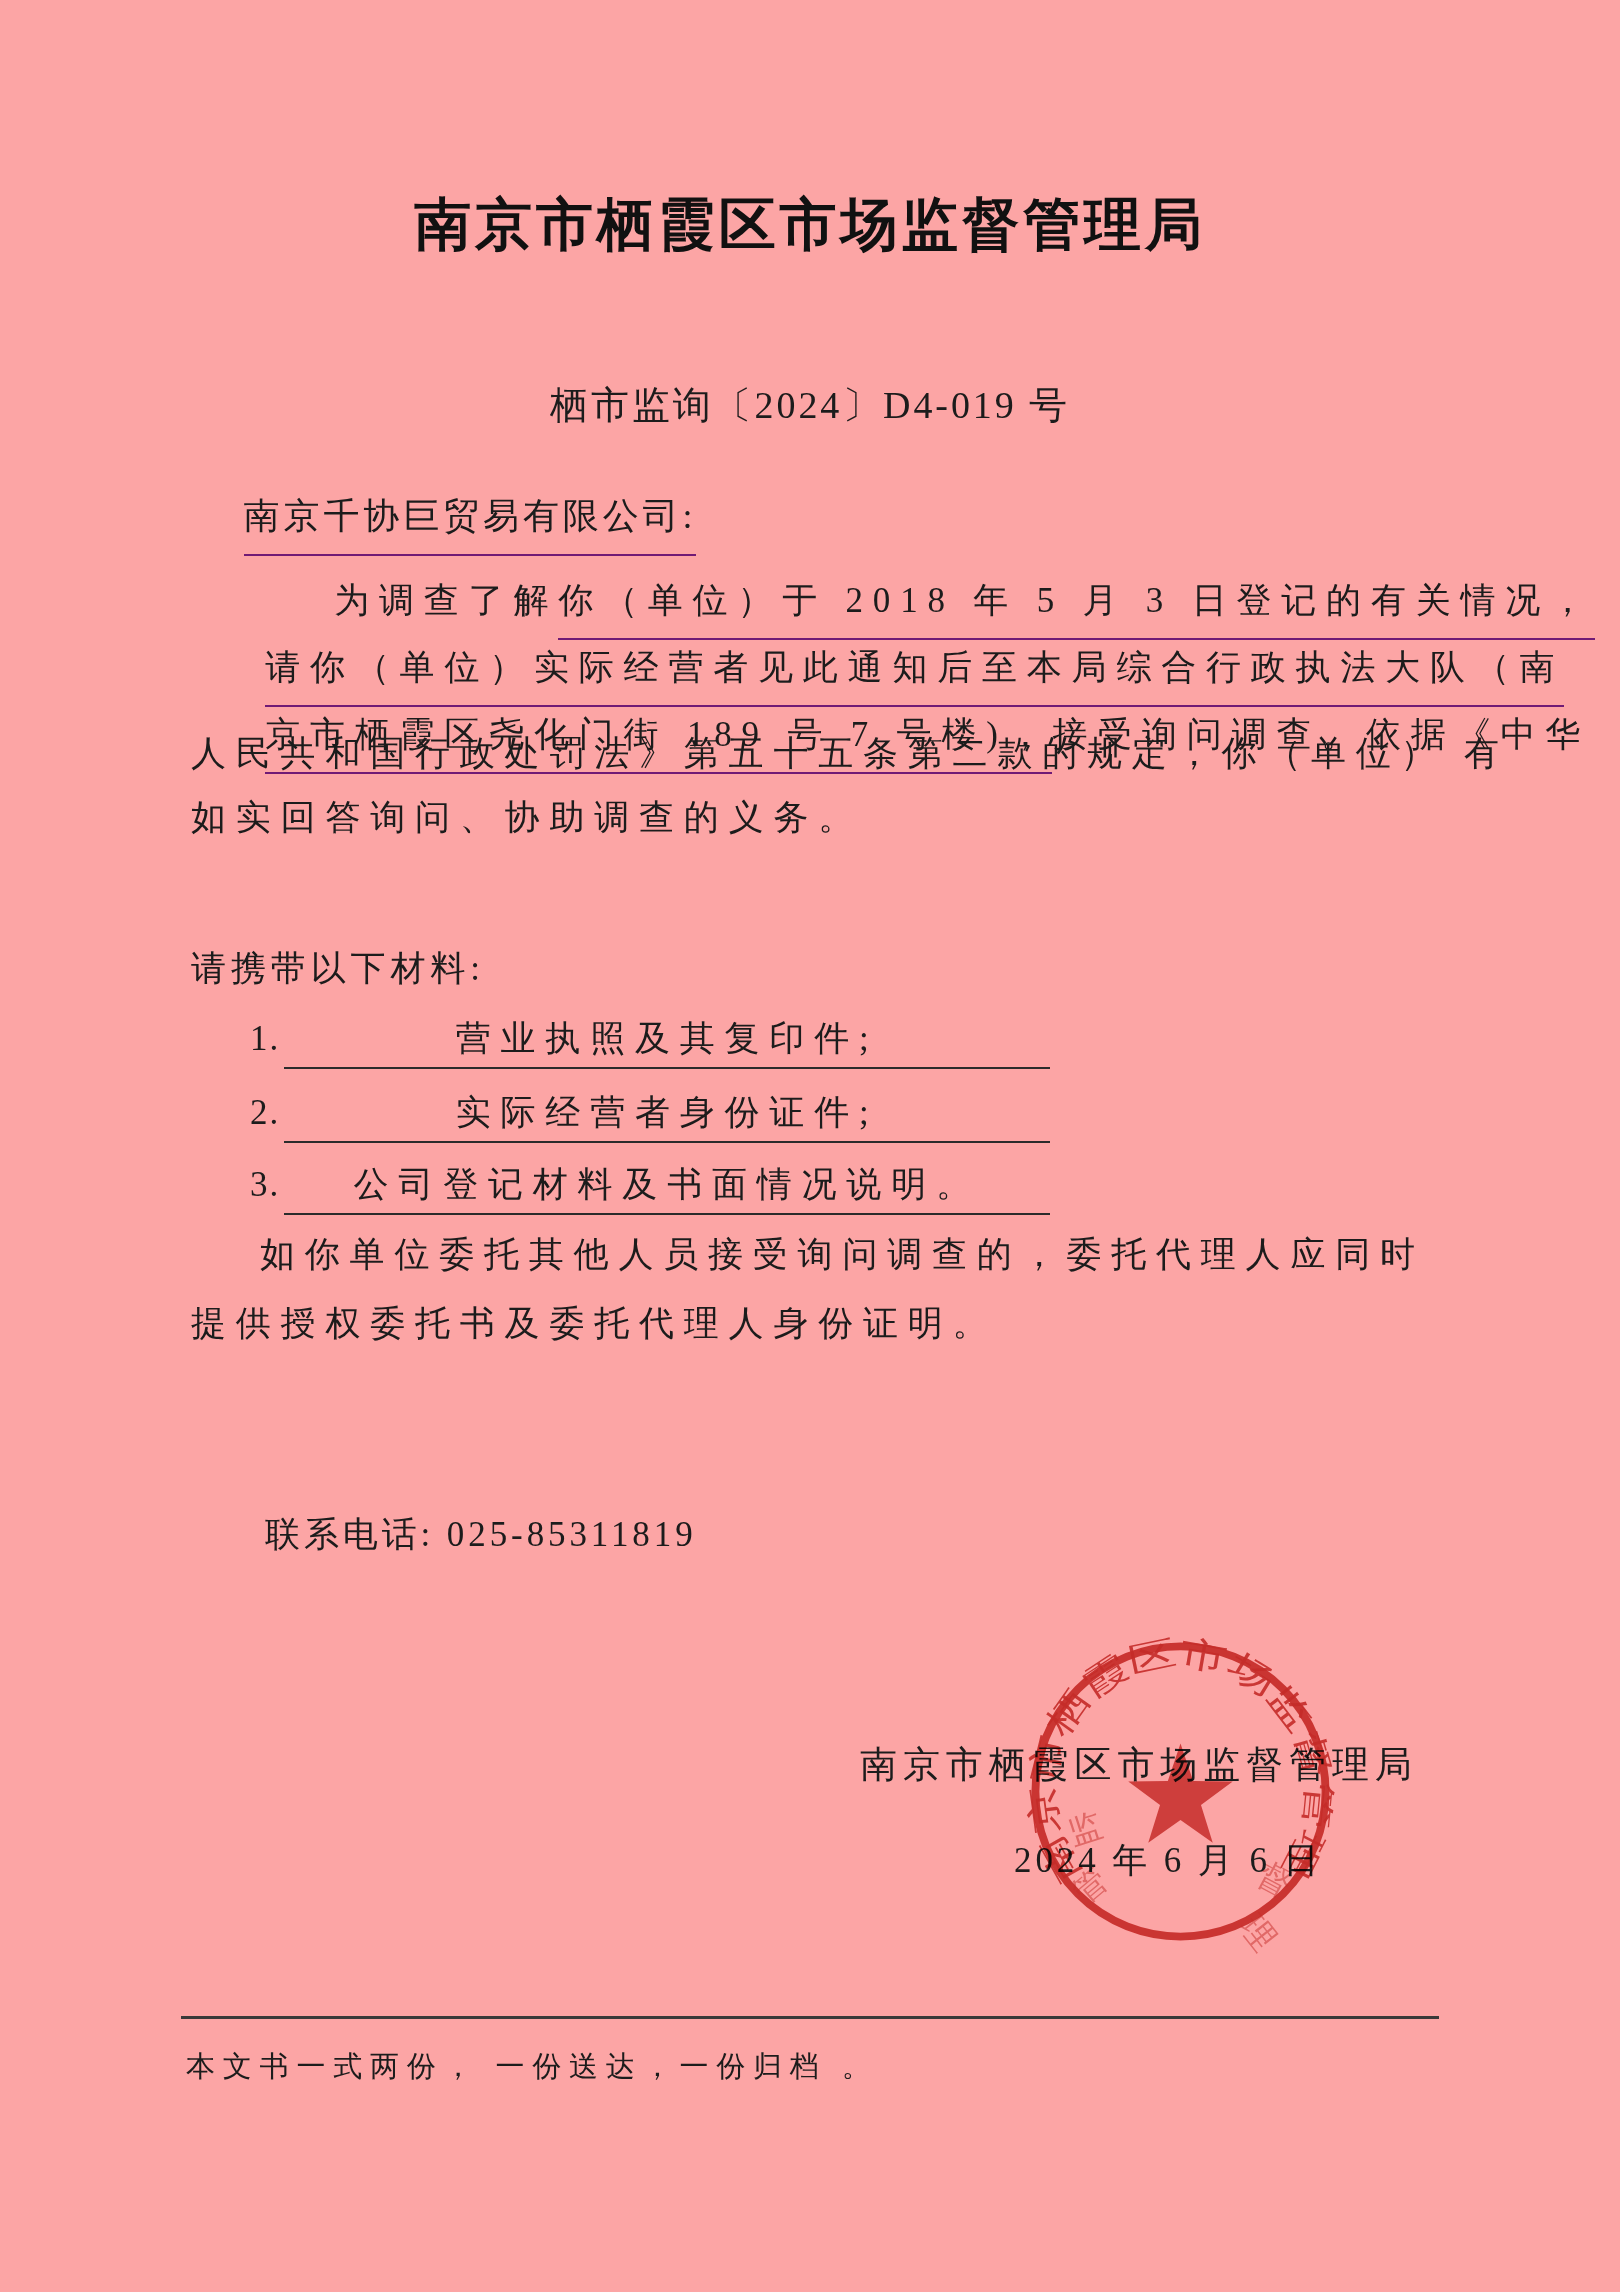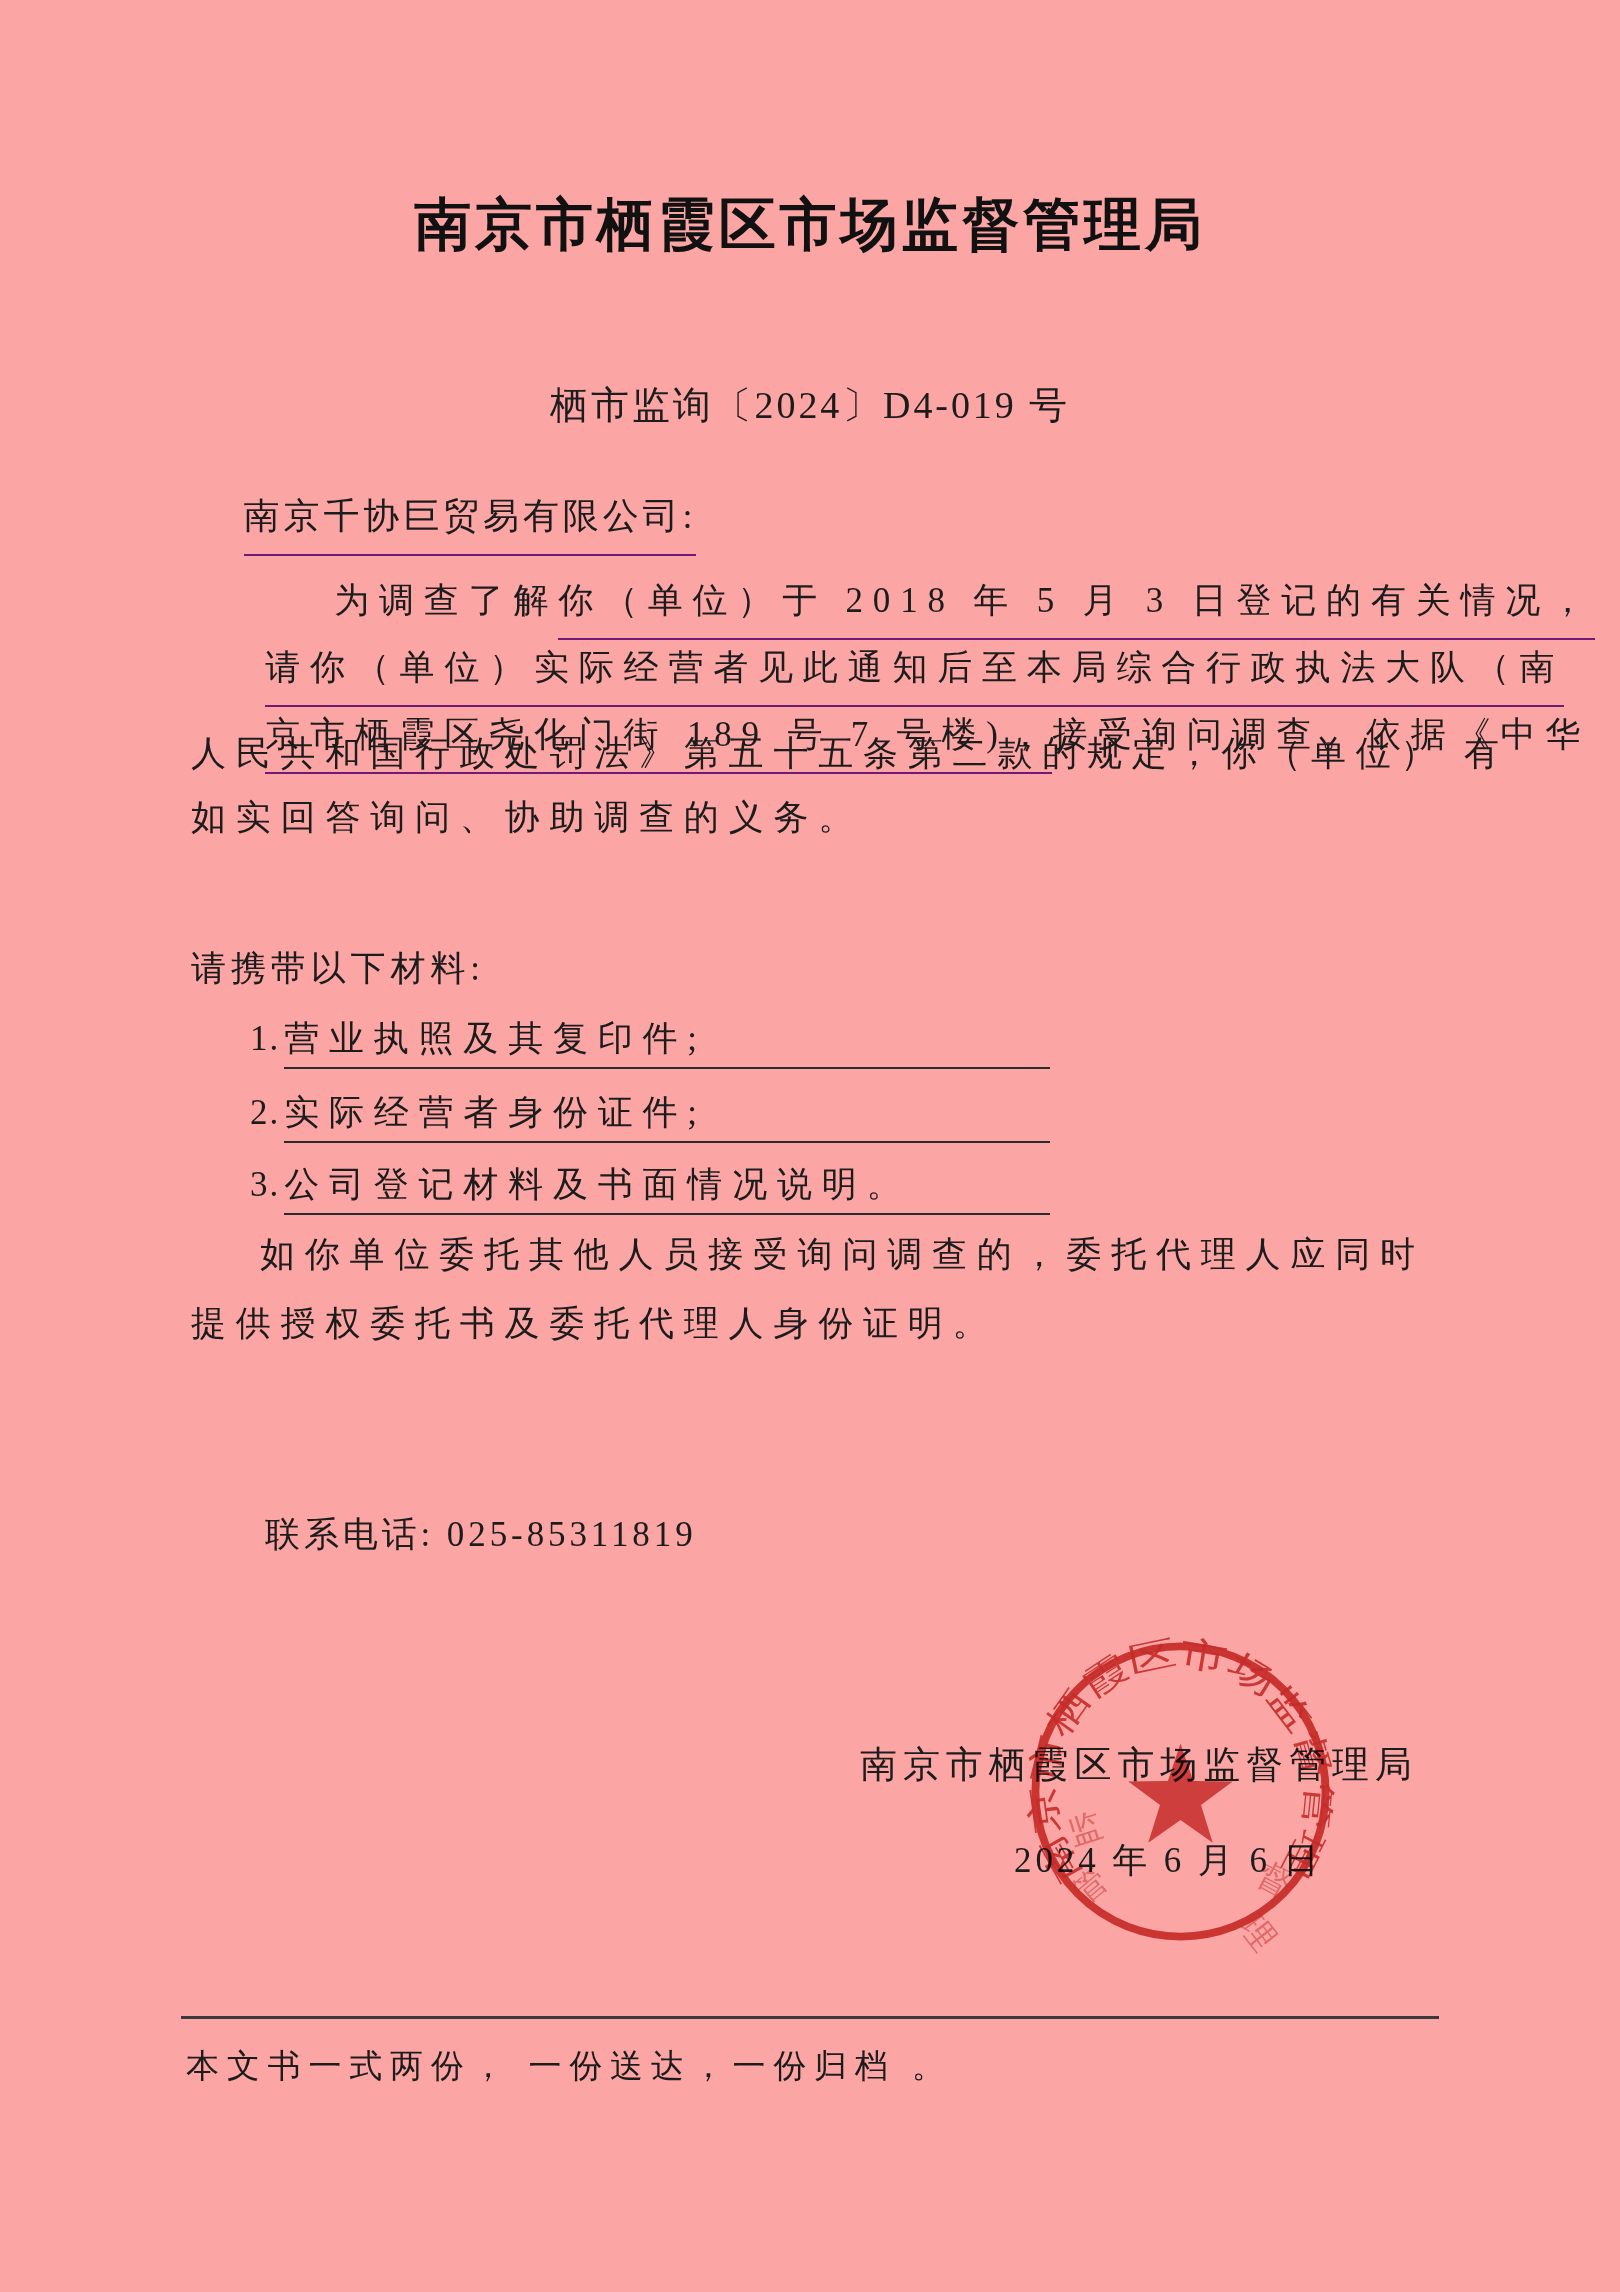--- a/index.html
+++ b/index.html
@@ -24,26 +24,26 @@
     font-family:"DejaVu Sans","Liberation Sans",sans-serif;
     font-weight:bold;font-size:54px;letter-spacing:7.8px;color:#111;
   }
   .docnum{top:382px;left:0;width:1620px;text-align:center;font-size:38px;letter-spacing:2.9px;}
   .addressee{top:446px;left:192px;font-size:36px;letter-spacing:3.9px;}
   .item{display:flex;align-items:baseline;}
   .item .num{font-size:35px;letter-spacing:2px;padding-right:3.9px;}
   .item .ufill{
     display:inline-block;width:766px;
     font-size:35px;letter-spacing:9.8px;
-    border-bottom:2px solid #2b2b2b;padding-bottom:4.9px;white-space:pre;
+    border-bottom:2px solid #2b2b2b;padding-bottom:4.9px;white-space:pre;text-align:center;
   }
   .sig-org{top:1741px;left:860px;font-size:37px;letter-spacing:5.9px;}
   .sig-date{top:1837px;left:1014px;font-size:35px;letter-spacing:3.9px;}
   .footer-rule{position:absolute;top:2016px;left:181px;width:1258px;height:2.9px;background:#3a3a3a;}
-  .footer-note{top:2043px;left:186px;font-size:33px;letter-spacing:7.8px;}
+  .footer-note{top:2043px;left:186px;font-size:29px;letter-spacing:7.8px;}
   .seal{
     position:absolute;left:1008px;top:1619px;width:345px;height:345px;
     mix-blend-mode:multiply;opacity:.93;
   }
 </style>
 </head>
 <body>
 
 <div class="page">
 

